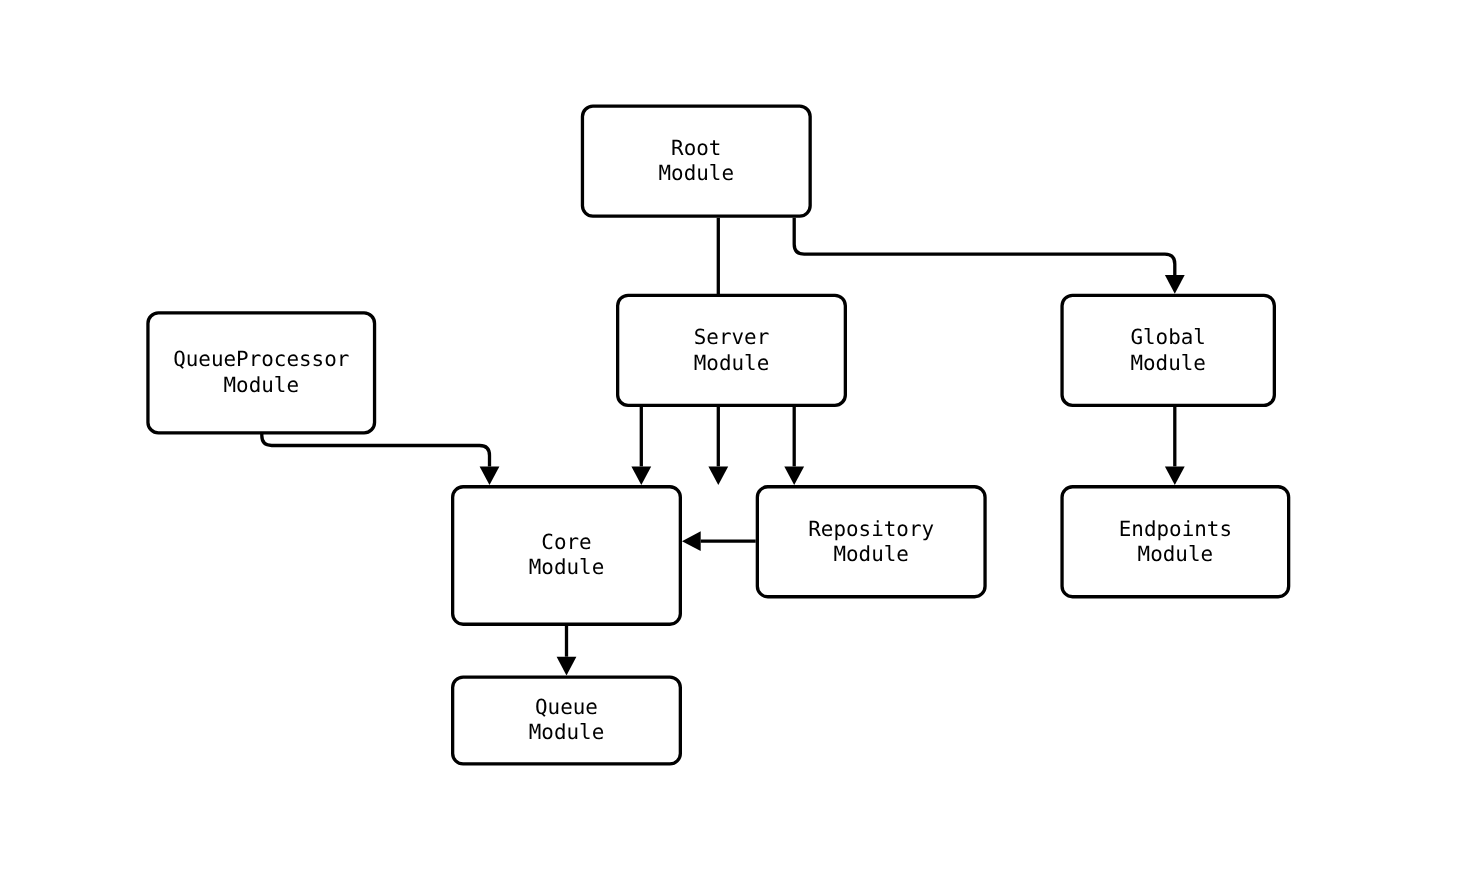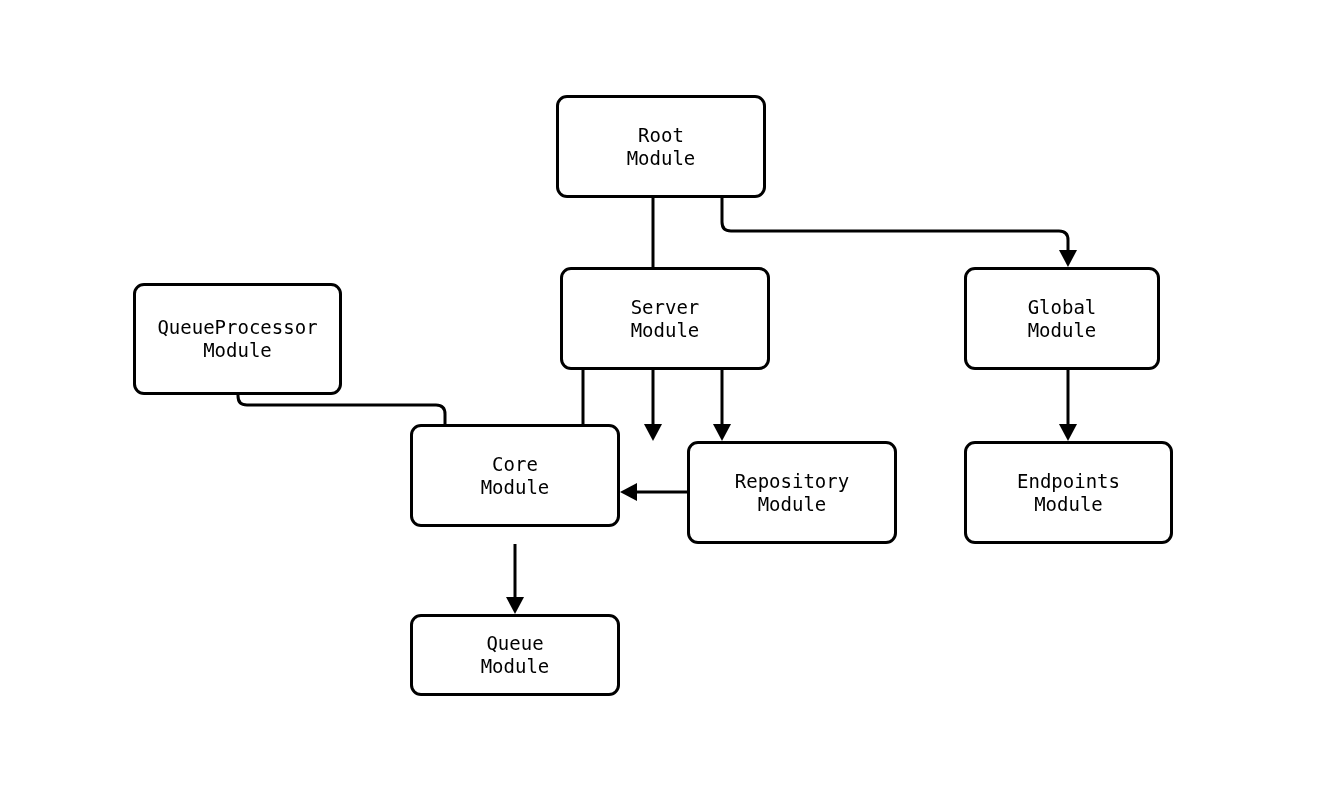--- a/index.html
+++ b/index.html
@@ -92,41 +92,41 @@
       <path d="M 1068,370 L 1068,424" stroke="#000000" stroke-width="3" fill="none"></path>
       <polygon points="1059,424 1077,424 1068,441" fill="#000000"></polygon>
     </g>
 
     <g>
       <path d="M 515,544 L 515,597" stroke="#000000" stroke-width="3" fill="none"></path>
       <polygon points="506,597 524,597 515,614" fill="#000000"></polygon>
     </g>
   </svg>
 
-  <div class="node" style="left:556px; top:95px; width:210px; height:103px;">
+  <div class="node" style="left:528px; top:95px; width:210px; height:103px;">
     <div class="node-label">Root
 Module</div>
   </div>
 
   <div class="node" style="left:133px; top:283px; width:209px; height:112px;">
     <div class="node-label">QueueProcessor
 Module</div>
   </div>
 
   <div class="node" style="left:548px; top:267px; width:210px; height:103px;margin-left:12px;">
     <div class="node-label">Server
 Module</div>
   </div>
 
   <div class="node" style="left:964px; top:267px; width:196px; height:103px;">
     <div class="node-label">Global
 Module</div>
   </div>
 
-  <div class="node" style="left:410px; top:424px; width:210px; height:103px;">
+  <div class="node" style="left:410px; top:441px; width:210px; height:128px;">
     <div class="node-label">Core
 Module</div>
   </div>
 
   <div class="node" style="left:687px; top:441px; width:210px; height:103px;">
     <div class="node-label">Repository
 Module</div>
   </div>
 
   <div class="node" style="left:964px; top:441px; width:209px; height:103px;">

